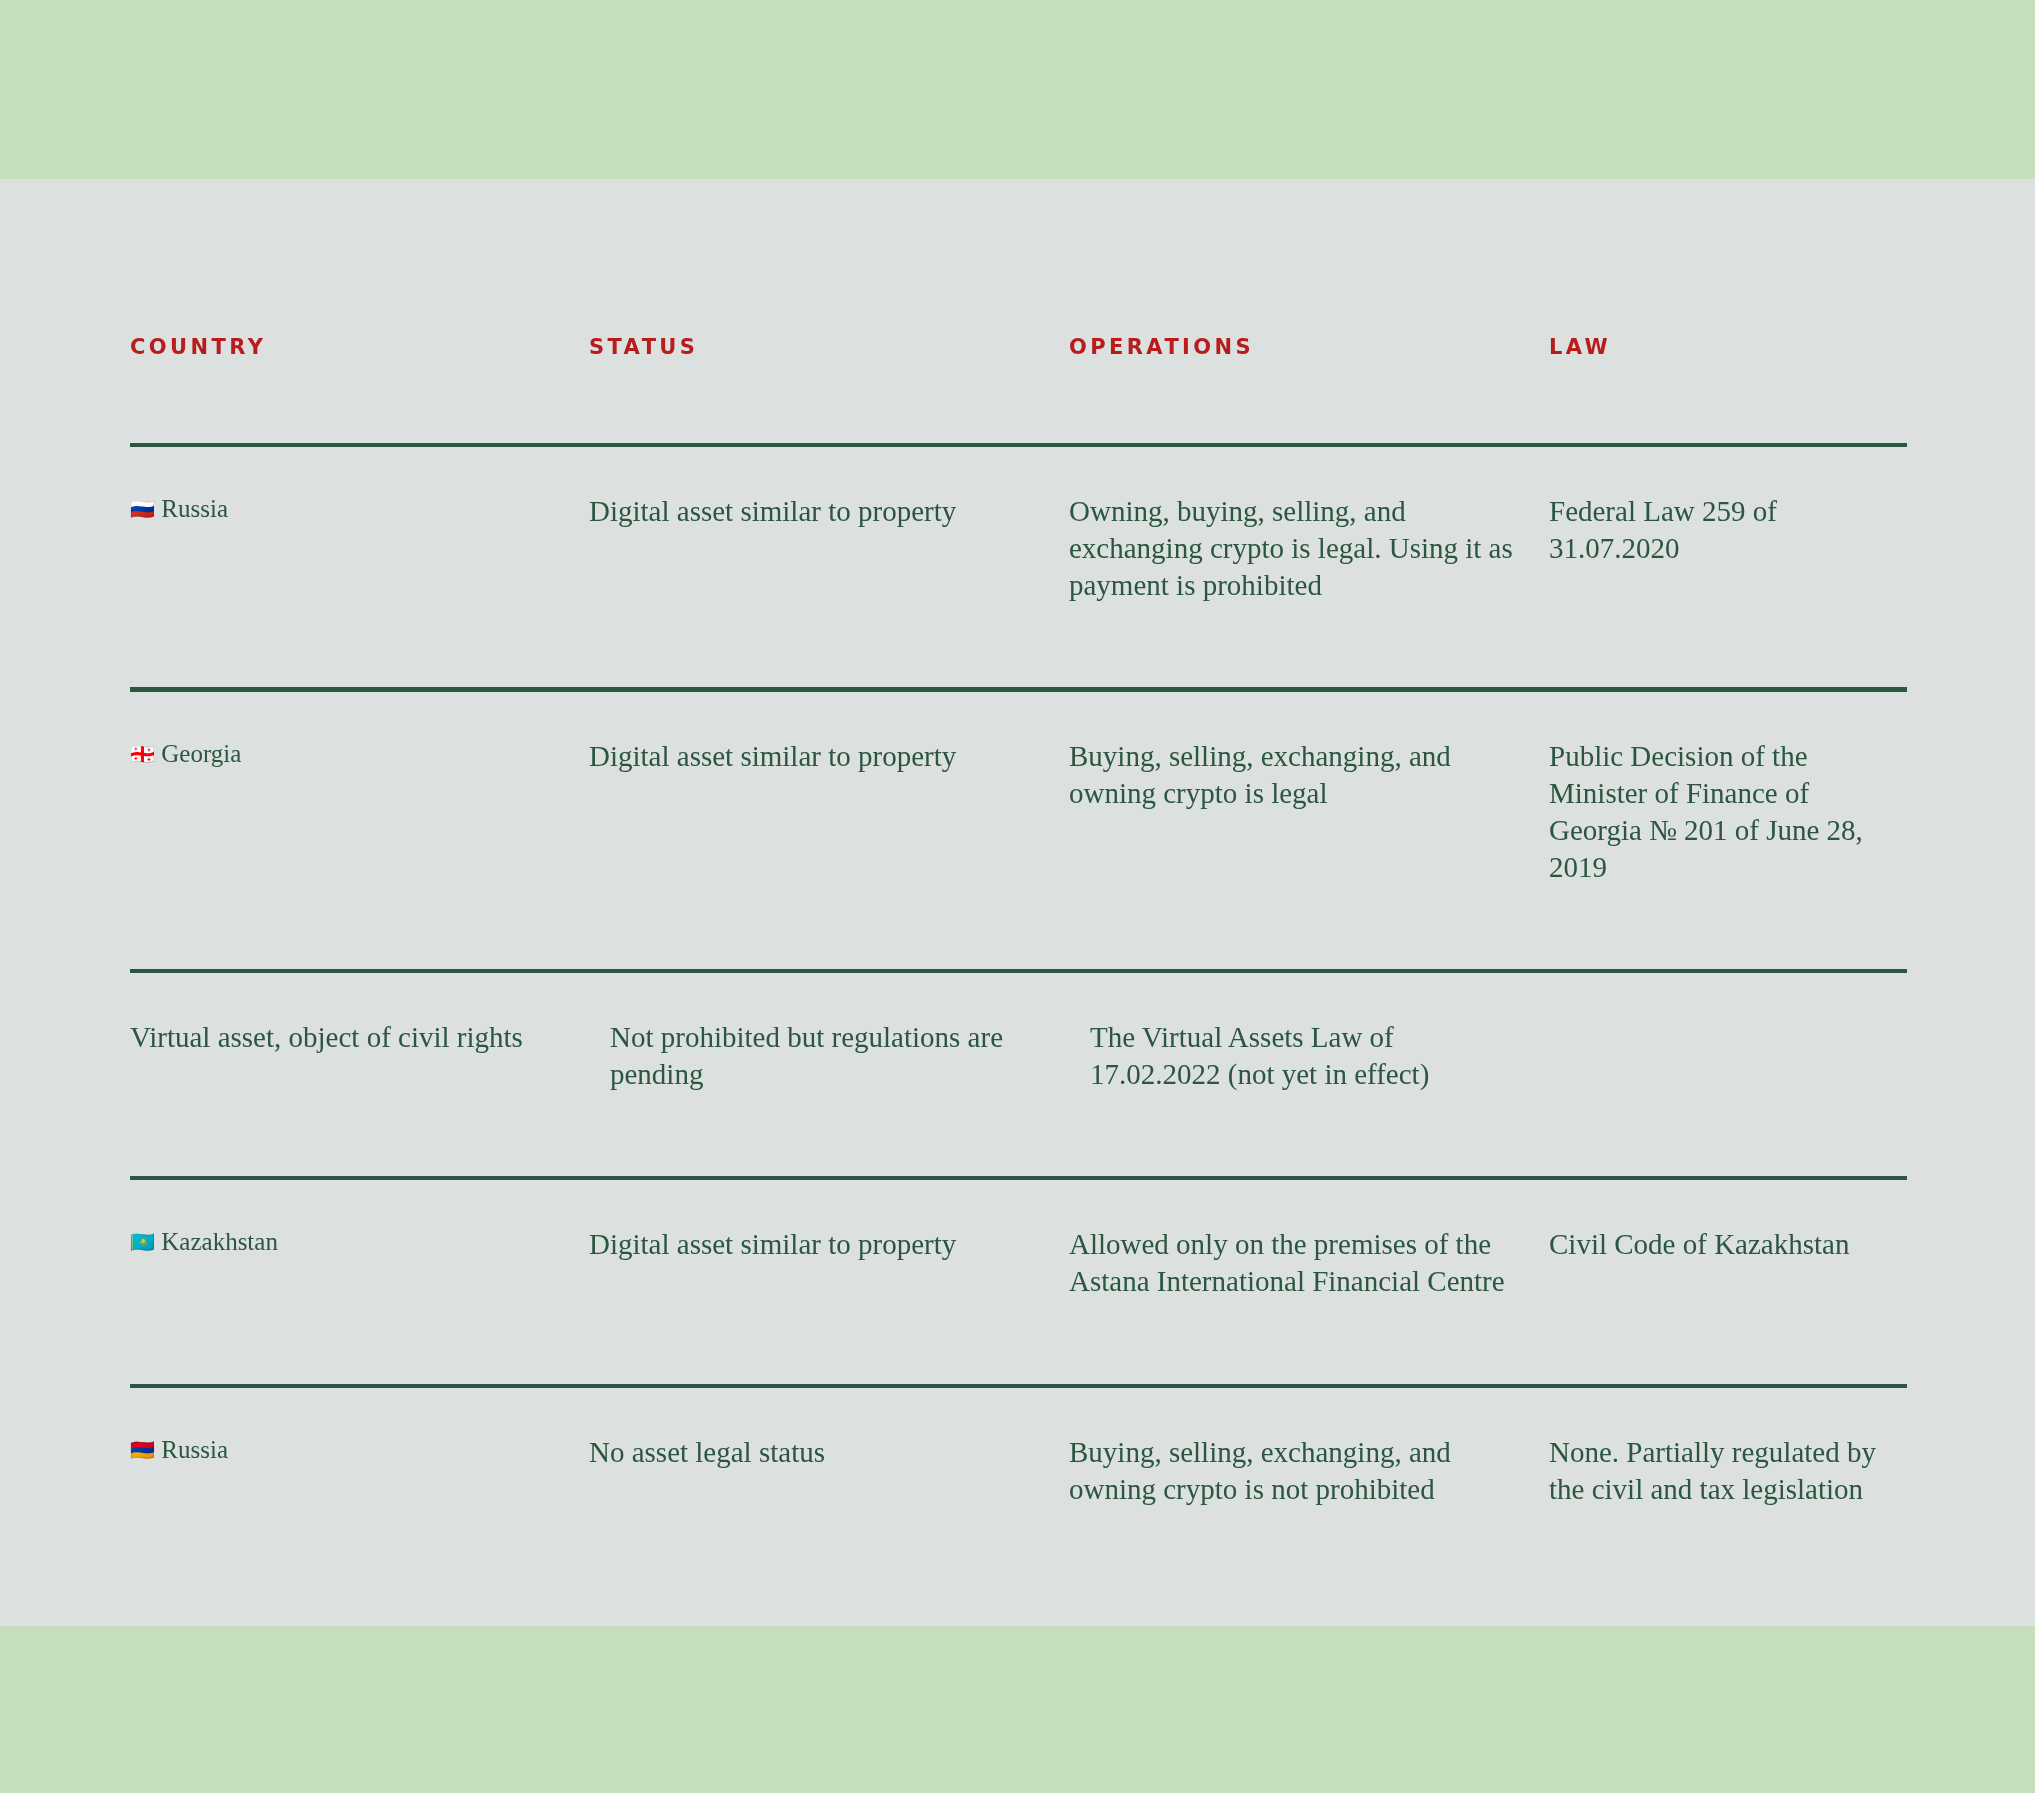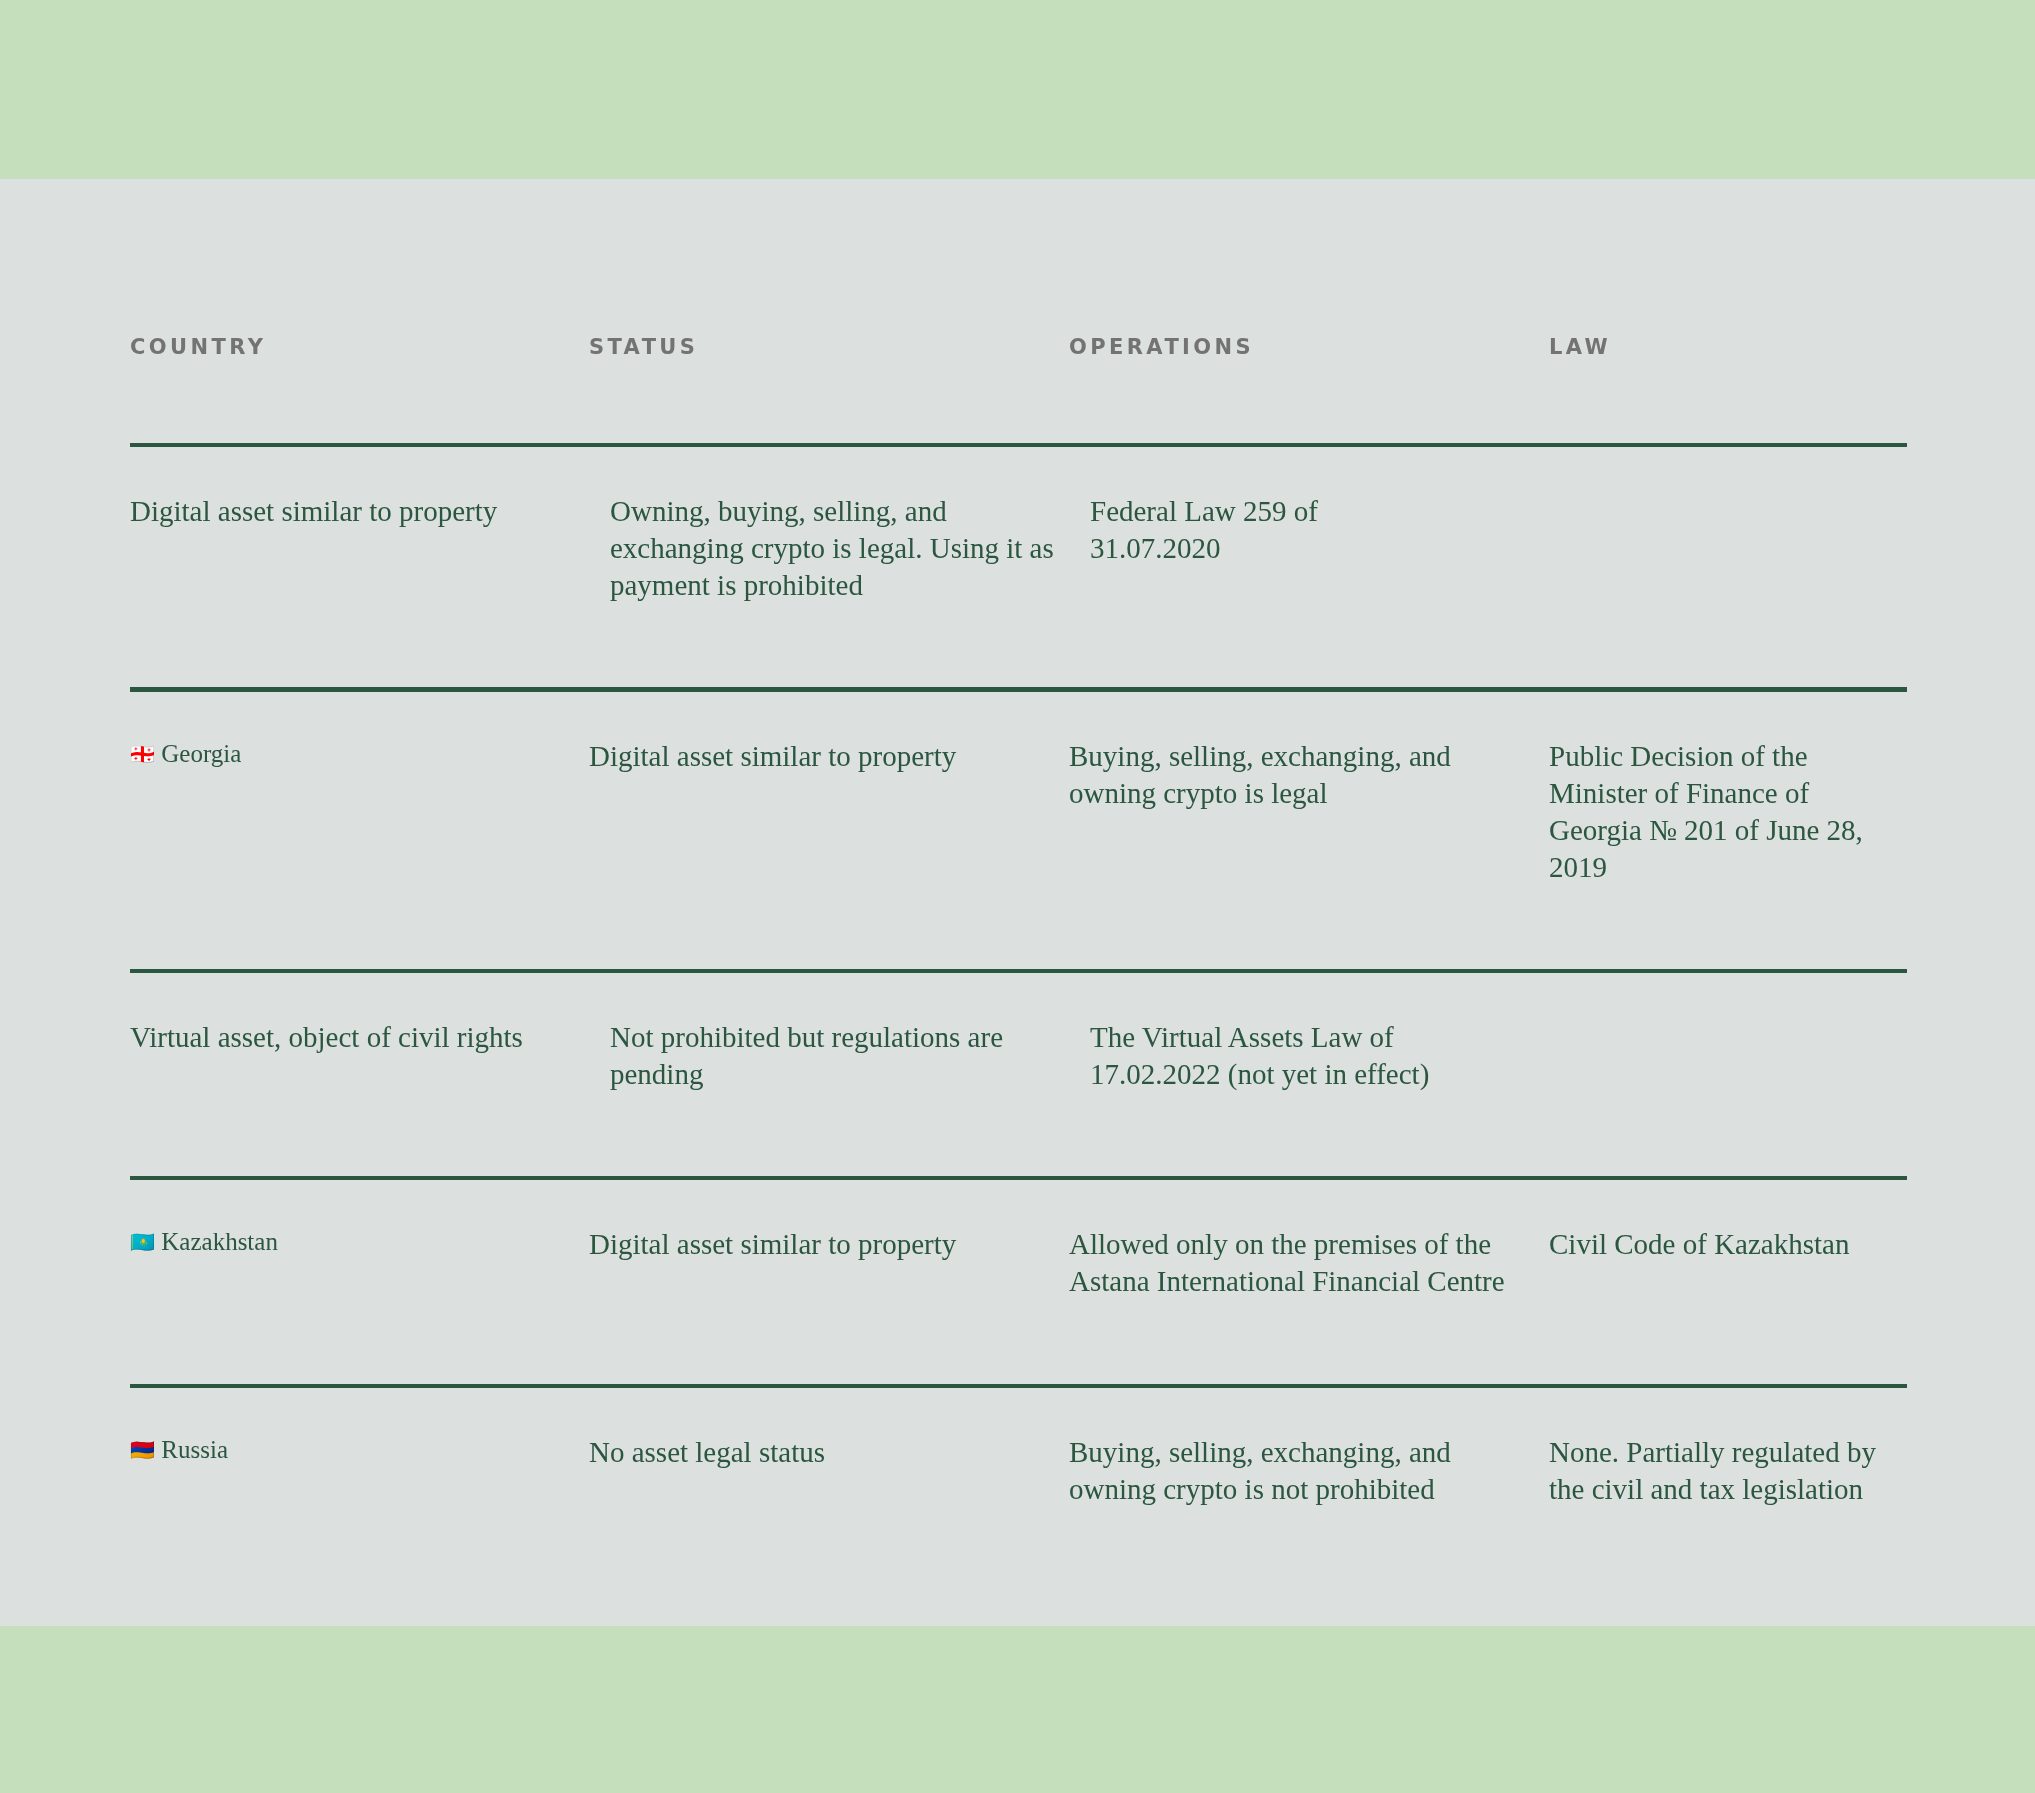--- a/index.html
+++ b/index.html
@@ -57,21 +57,21 @@
   .col-status    { width: 480px; flex: 0 0 480px; }
   .col-operations{ width: 480px; flex: 0 0 480px; }
   .col-law       { width: 359px;  flex: 0 0 359px; }
 
   
   .header-row {
     padding-top: 158px;
     padding-bottom: 0;
   }
   .header-cell {
-    color: #737373;
+    color: #b91c1c;
     font-family: "DejaVu Sans", "Liberation Sans", sans-serif;
     font-weight: 700;
     font-size: 21px;
     letter-spacing: 3.4px;
     line-height: 1;
     text-transform: uppercase;
     white-space: nowrap;
   }
 
   .divider {
@@ -121,20 +121,23 @@
     <div class="row header-row">
       <div class="header-cell col-country">COUNTRY</div>
       <div class="header-cell col-status">STATUS</div>
       <div class="header-cell col-operations">OPERATIONS</div>
       <div class="header-cell col-law">LAW</div>
     </div>
 
     <div class="divider first"></div>
 
     <div class="row data-row">
+      <div class="cell cell-country col-country">
+        <span class="flag">🇷🇺</span><span>Russia</span>
+      </div>
       <div class="cell cell-status col-status">Digital asset similar to property</div>
       <div class="cell cell-ops col-operations">Owning, buying, selling, and exchanging crypto is legal. Using it as payment is prohibited</div>
       <div class="cell cell-law col-law">Federal Law 259 of 31.07.2020</div>
     </div>
 
     <div class="divider"></div>
 
     <div class="row data-row">
       <div class="cell cell-country col-country">
         <span class="flag">🇬🇪</span><span>Georgia</span>

